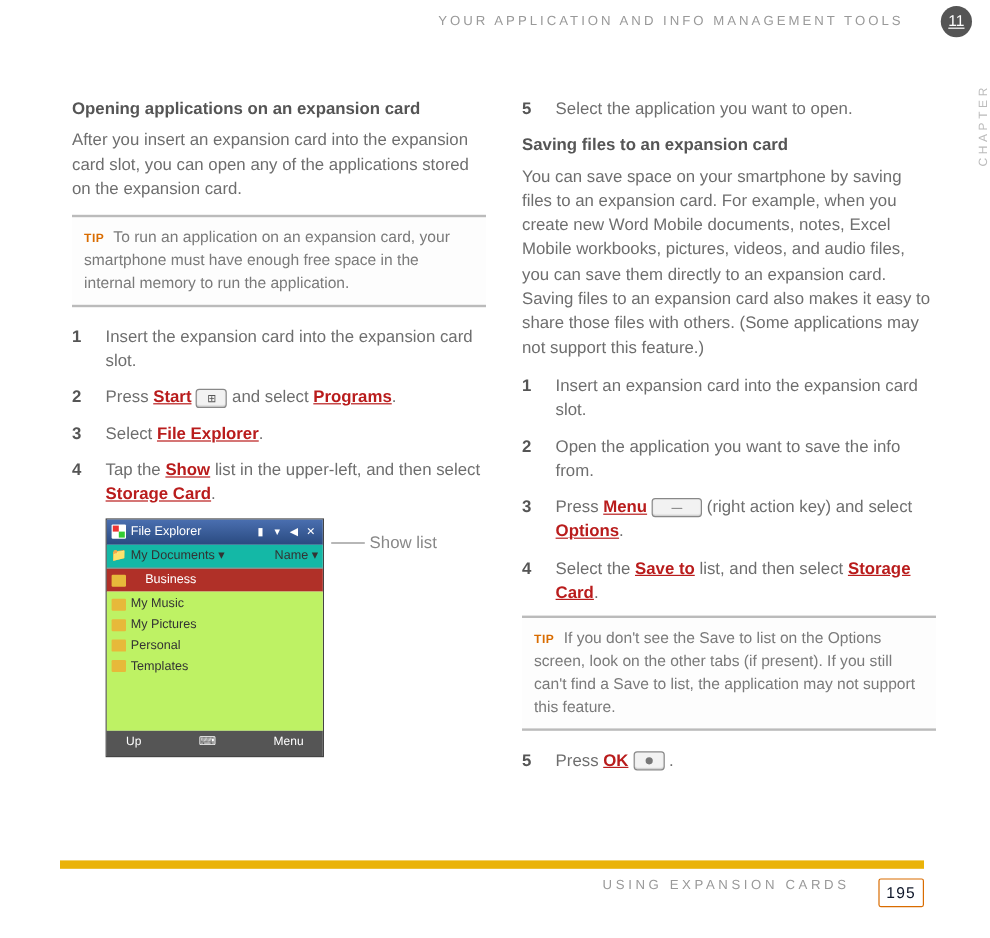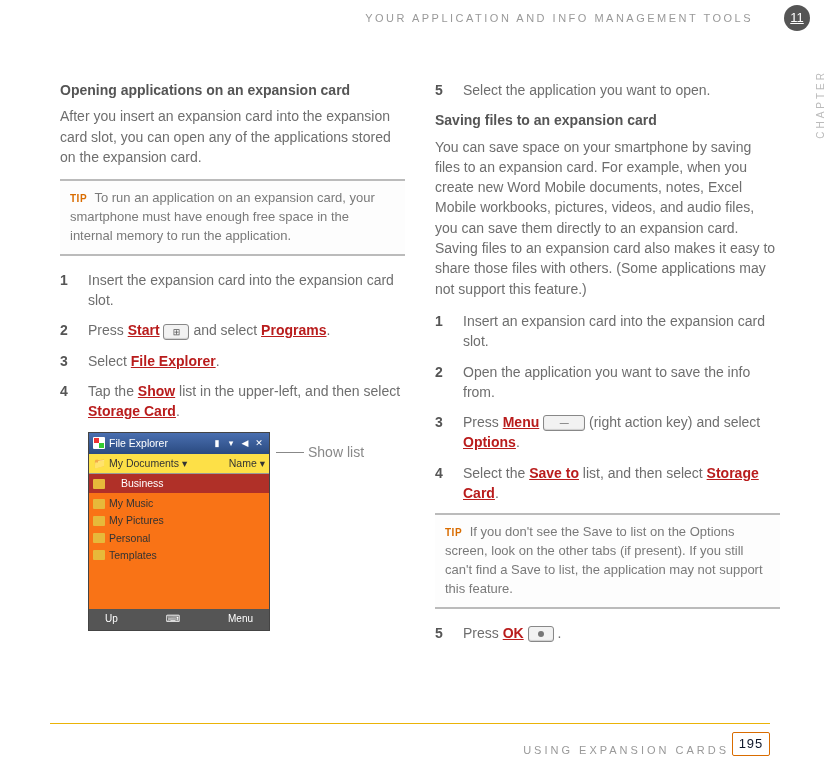--- a/index.html
+++ b/index.html
@@ -151,50 +151,50 @@
   }
   .fe-titlebar .flag::before{content:"";position:absolute;width:5px;height:5px;background:#e33;top:1px;left:1px;}
   .fe-titlebar .flag::after{content:"";position:absolute;width:5px;height:5px;background:#3c3;bottom:1px;right:1px;}
   .fe-titlebar .title { flex:1; }
   .fe-titlebar .ticons { display:flex; gap:2px; }
   .fe-titlebar .ticons span {
     width:12px;height:12px;line-height:12px;text-align:center;
     color:#fff;font-size:9px;
   }
   .fe-path {
-    background:#fde047;color:#333;border-bottom:1px solid #999;
+    background:#14b8a6;color:#333;border-bottom:1px solid #999;
     display:flex;justify-content:space-between;padding:2px 4px;
   }
   .fe-path .dd::after{content:" ▾";}
   .fe-highlight {
     background:#b03028;color:#fff;padding:2px 4px;display:flex;align-items:center;gap:16px;
   }
   .fe-list {
-    background:#f97316;color:#333;height:112px;padding:2px 0;text-align:center;
+    background:#bef264;color:#333;height:112px;padding:2px 0;text-align:center;
   }
   .fe-list .item {display:flex;align-items:center;gap:4px;padding:1px 4px;}
   .fldr {
     width:12px;height:10px;background:#e7b93a;border-radius:1px;display:inline-block;
   }
   .fe-bottom {
     background:#555;color:#fff;display:flex;justify-content:space-between;
     padding:3px 16px;font-size:10px;
   }
   .callout {
     color:#888;font-size:14px;margin:10px 0 0 6px;white-space:nowrap;
   }
   .callout::before{
     content:"";display:inline-block;width:28px;border-top:1px solid #888;vertical-align:middle;margin-right:4px;
   }
 
   .footer {
     position:absolute;bottom:26px;left:50px;width:720px;
-    border-top:1px solid #eab308;padding-top:8px;
+    border-top:7px solid #eab308;padding-top:8px;
     font-size:11px;letter-spacing:3px;color:#999;
-    display:flex;justify-content:flex-end;align-items:flex-end;gap:3px;
+    display:flex;justify-content:flex-end;align-items:flex-start;gap:24px;
   }
   .page-num-box {
     border:1.5px solid #d96c00;border-radius:2px;
     width:36px;height:22px;line-height:22px;text-align:center;
     font-size:13px;letter-spacing:1px;color:#0f172a;
   }
 </style>
 </head>
 <body>
 

